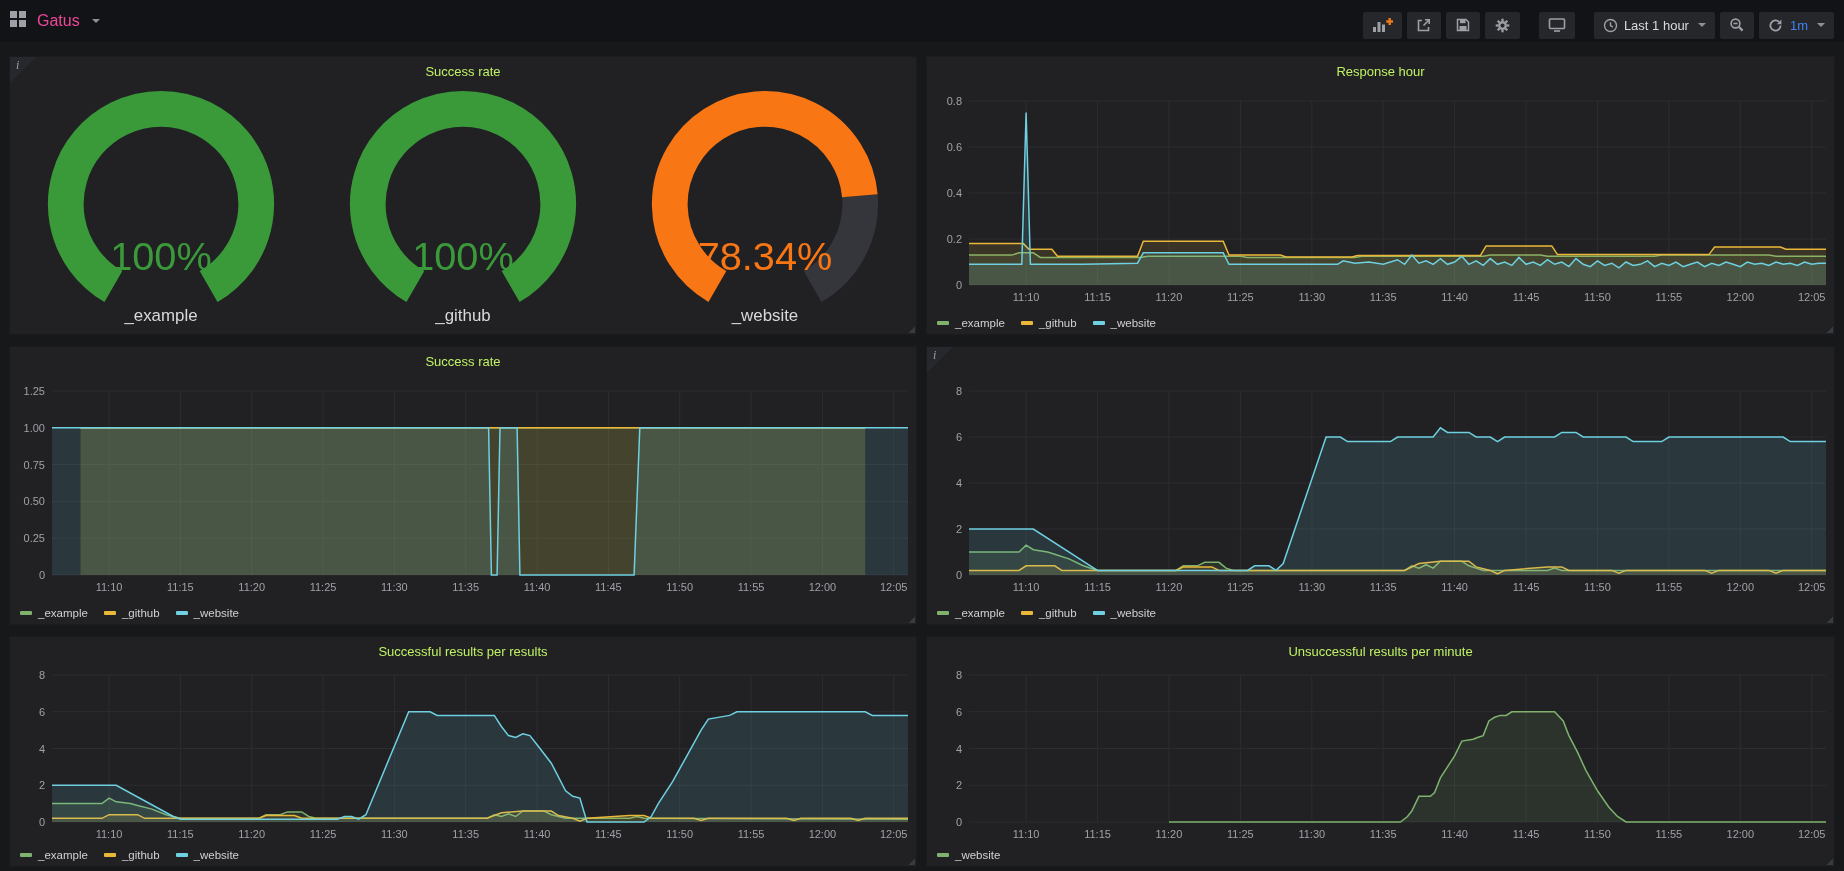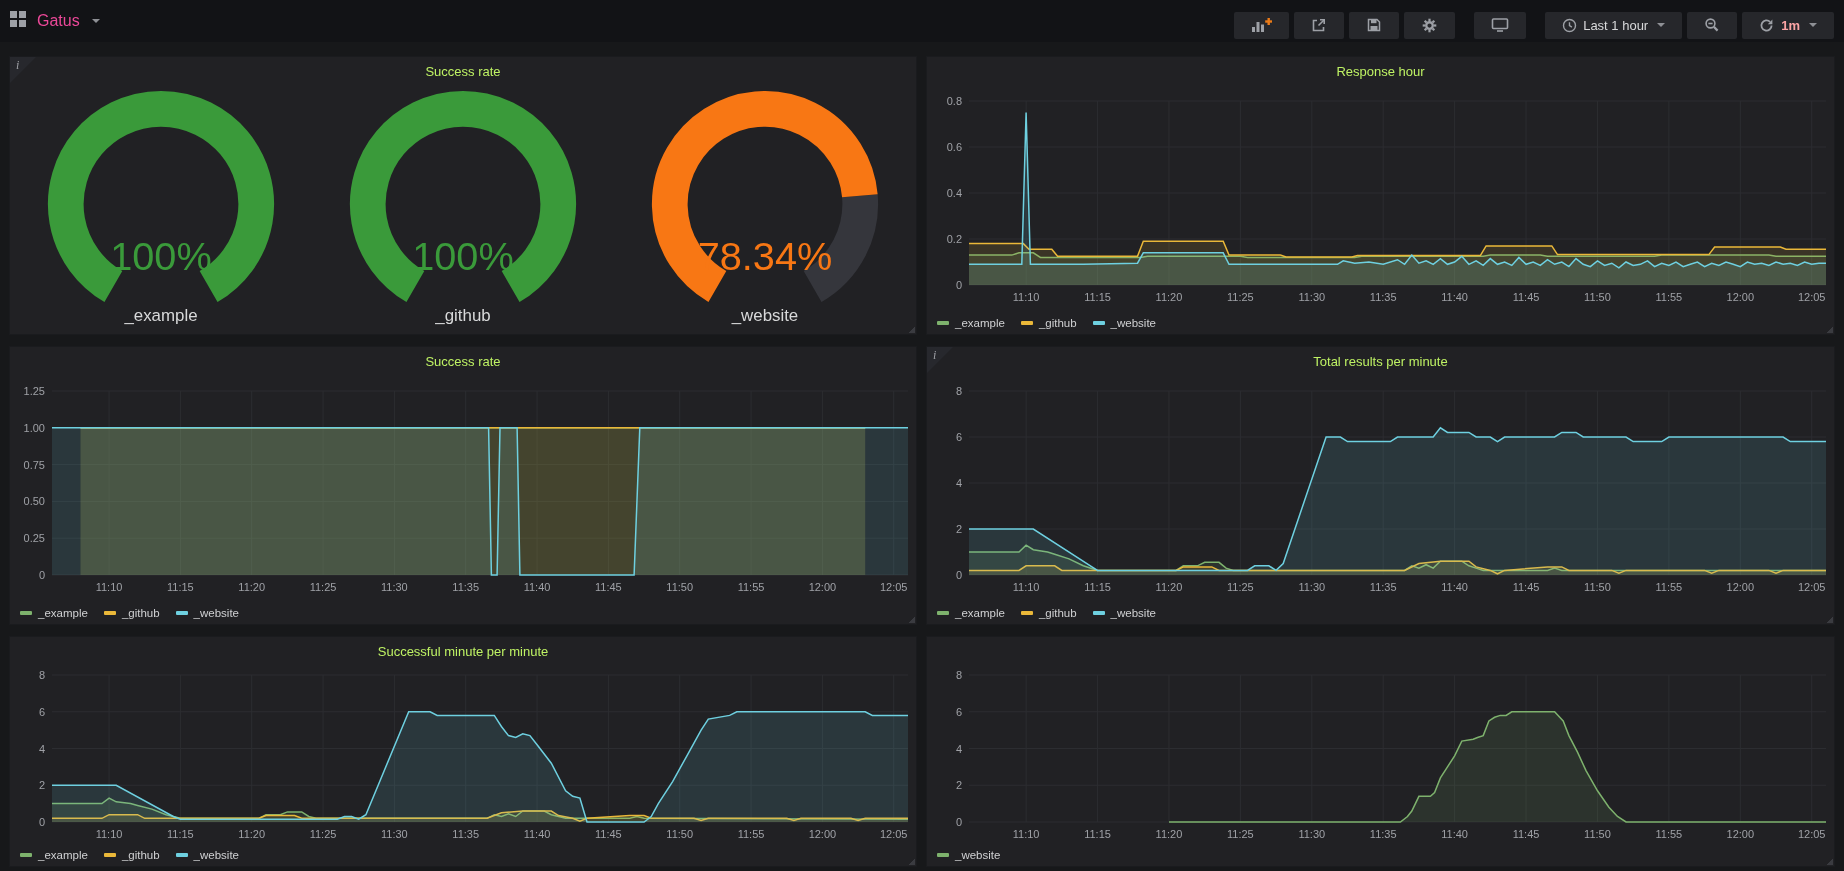--- a/index.html
+++ b/index.html
@@ -7,25 +7,25 @@
     font-family:"Liberation Sans","DejaVu Sans",sans-serif; }
   
   .navbar { position:absolute; top:0; left:0; width:1844px; height:42px; background:#121316;
     display:flex; align-items:center; justify-content:space-between; padding:0 10px; }
   .nav-left { display:flex; align-items:center; }
   .nav-title { color:#ec4899; font-size:16px; margin:0 7px 0 11px; cursor:pointer; }
   .caret { width:0; height:0; border-left:4px solid transparent; border-right:4px solid transparent;
     border-top:4px solid #8e9095; display:inline-block; margin-left:5px; }
   .nav-right { display:flex; align-items:center; }
   .nav-btn { height:27px; min-width:34px; background:#26272b; border-radius:2px; display:flex;
-    align-items:center; justify-content:center; margin-left:5px; padding:0 17px; cursor:pointer;margin-top:8px; }
+    align-items:center; justify-content:center; margin-left:5px; padding:0 9px; cursor:pointer;margin-top:8px; }
   .nav-btn svg { display:block; }
   .nav-gap { width:14px; }
   .nav-btn .btn-label { color:#d8d9da; font-size:13px; margin:0 4px 0 6px; }
-  .nav-btn .interval-label { color:#fca5a5; font-size:13px; font-weight:700; margin:0 4px 0 7px; }
+  .nav-btn .interval-label { color:#3b82f6; font-size:13px; font-weight:400; margin:0 4px 0 7px; }
   .icon-stroke { stroke:#9da0a6; fill:none; }
   .icon-fill { fill:#9da0a6; }
   
   .dash { position:absolute; top:42px; left:0; width:1844px; height:829px; }
   .panel { position:absolute; background:#212124; border:1px solid #1a1b1e; }
   .panel-title { height:28px; text-align:center; padding-top:7px; font-size:13px; font-weight:500;
     color:#bef264; cursor:pointer; }
   .panel-body { position:absolute; top:28px; left:0; right:0; bottom:0; }
   .panel::after { content:""; position:absolute; right:1px; bottom:1px; width:8px; height:8px;
     background:linear-gradient(135deg, transparent 62%, #3a3b40 62%); }
@@ -287,21 +287,20 @@
             <span class="legend-swatch" style="background: rgb(110, 208, 224);"></span>
             <span class="legend-label">_website</span>
           </div>
         </div>
       </div>
   </div>
 
   <div class="panel" style="left:926px;top:304px;width:909px;height:279px">
     <div class="info-corner"></div>
     <span class="info-i">i</span>
-    <div class="panel-title">Total results per minute</div>
     <div class="panel-body">
         <svg class="chart-svg" width="907" height="249">
           <line x1="42" y1="200" x2="899" y2="200" stroke="#2c2d31" stroke-width="1"></line>
           <line x1="42" y1="154" x2="899" y2="154" stroke="#2c2d31" stroke-width="1"></line>
           <line x1="42" y1="108" x2="899" y2="108" stroke="#2c2d31" stroke-width="1"></line>
           <line x1="42" y1="62" x2="899" y2="62" stroke="#2c2d31" stroke-width="1"></line>
           <line x1="42" y1="16" x2="899" y2="16" stroke="#2c2d31" stroke-width="1"></line>
           <line x1="99.13333333333333" y1="16" x2="99.13333333333333" y2="200" stroke="#2c2d31" stroke-width="1"></line>
           <line x1="170.54999999999998" y1="16" x2="170.54999999999998" y2="200" stroke="#2c2d31" stroke-width="1"></line>
           <line x1="241.96666666666667" y1="16" x2="241.96666666666667" y2="200" stroke="#2c2d31" stroke-width="1"></line>
@@ -349,21 +348,21 @@
           </div>
           <div class="legend-item">
             <span class="legend-swatch" style="background: rgb(110, 208, 224);"></span>
             <span class="legend-label">_website</span>
           </div>
         </div>
       </div>
   </div>
 
   <div class="panel" style="left:9px;top:594px;width:908px;height:231px">
-    <div class="panel-title">Successful minute per minute</div>
+    <div class="panel-title">Successful results per results</div>
     <div class="panel-body">
         <svg class="chart-svg" width="906" height="201">
           <line x1="42" y1="157" x2="898" y2="157" stroke="#2c2d31" stroke-width="1"></line>
           <line x1="42" y1="120.25" x2="898" y2="120.25" stroke="#2c2d31" stroke-width="1"></line>
           <line x1="42" y1="83.5" x2="898" y2="83.5" stroke="#2c2d31" stroke-width="1"></line>
           <line x1="42" y1="46.75" x2="898" y2="46.75" stroke="#2c2d31" stroke-width="1"></line>
           <line x1="42" y1="10" x2="898" y2="10" stroke="#2c2d31" stroke-width="1"></line>
           <line x1="99.06666666666666" y1="10" x2="99.06666666666666" y2="157" stroke="#2c2d31" stroke-width="1"></line>
           <line x1="170.4" y1="10" x2="170.4" y2="157" stroke="#2c2d31" stroke-width="1"></line>
           <line x1="241.73333333333335" y1="10" x2="241.73333333333335" y2="157" stroke="#2c2d31" stroke-width="1"></line>
@@ -411,20 +410,21 @@
           </div>
           <div class="legend-item">
             <span class="legend-swatch" style="background: rgb(110, 208, 224);"></span>
             <span class="legend-label">_website</span>
           </div>
         </div>
       </div>
   </div>
 
   <div class="panel" style="left:926px;top:594px;width:909px;height:231px">
+    <div class="panel-title">Unsuccessful results per minute</div>
     <div class="panel-body">
         <svg class="chart-svg" width="907" height="201">
           <line x1="42" y1="157" x2="899" y2="157" stroke="#2c2d31" stroke-width="1"></line>
           <line x1="42" y1="120.25" x2="899" y2="120.25" stroke="#2c2d31" stroke-width="1"></line>
           <line x1="42" y1="83.5" x2="899" y2="83.5" stroke="#2c2d31" stroke-width="1"></line>
           <line x1="42" y1="46.75" x2="899" y2="46.75" stroke="#2c2d31" stroke-width="1"></line>
           <line x1="42" y1="10" x2="899" y2="10" stroke="#2c2d31" stroke-width="1"></line>
           <line x1="99.13333333333333" y1="10" x2="99.13333333333333" y2="157" stroke="#2c2d31" stroke-width="1"></line>
           <line x1="170.54999999999998" y1="10" x2="170.54999999999998" y2="157" stroke="#2c2d31" stroke-width="1"></line>
           <line x1="241.96666666666667" y1="10" x2="241.96666666666667" y2="157" stroke="#2c2d31" stroke-width="1"></line>

